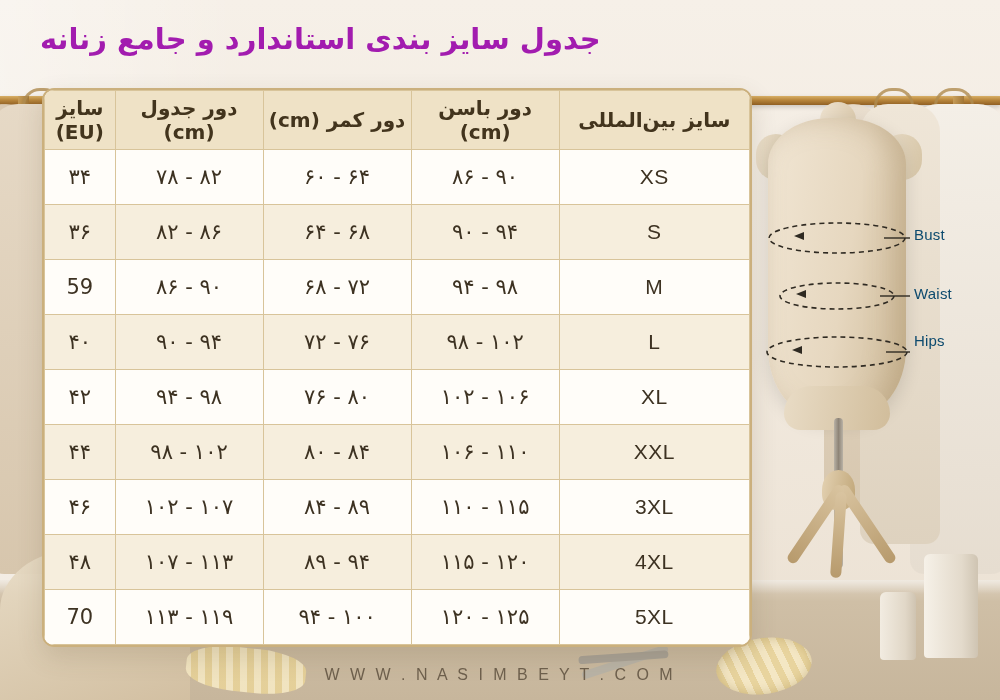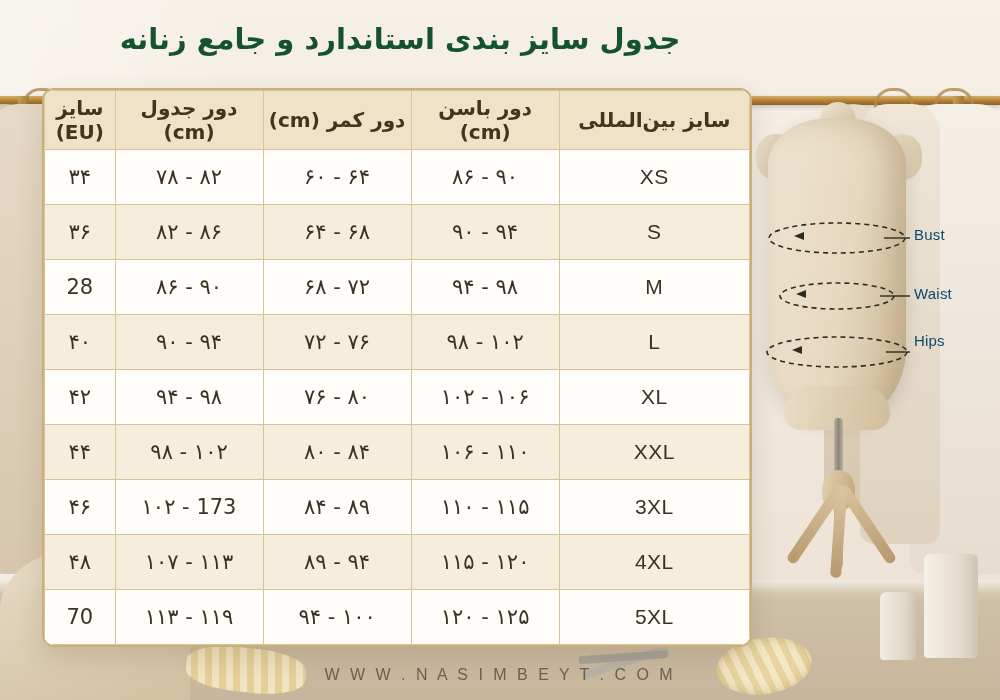--- a/index.html
+++ b/index.html
@@ -224,25 +224,25 @@
     background: rgba(255,253,250,0.93);
     border: 2px solid #cbb07d;
     border-radius: 12px;
     box-shadow: 0 10px 26px rgba(90,70,40,0.16);
     overflow: hidden;
   }
   .title {
     position: absolute;
     left: 40px; top: 22px;
     width: 720px;
-    text-align: center;
+    text-align: left;
     font-family: "DejaVu Sans", "Liberation Sans", sans-serif;
     font-size: 29px;
     font-weight: bold;
-    color: #14532d;
+    color: #a21caf;
     direction: rtl;
   }
   table {
     border-collapse: collapse;
     width: 100%;
     direction: rtl;
   }
   th, td {
     border: 1px solid #d8c49a;
     padding: 0;
@@ -415,21 +415,21 @@
           <td>۹۴ - ۹۰</td>
           <td>۶۸ - ۶۴</td>
           <td>۸۶ - ۸۲</td>
           <td>۳۶</td>
         </tr>
         <tr>
           <td class="intl">M</td>
           <td>۹۸ - ۹۴</td>
           <td>۷۲ - ۶۸</td>
           <td>۹۰ - ۸۶</td>
-          <td>28</td>
+          <td>59</td>
         </tr>
         <tr>
           <td class="intl">L</td>
           <td>۱۰۲ - ۹۸</td>
           <td>۷۶ - ۷۲</td>
           <td>۹۴ - ۹۰</td>
           <td>۴۰</td>
         </tr>
         <tr>
           <td class="intl">XL</td>
@@ -442,21 +442,21 @@
           <td class="intl">XXL</td>
           <td>۱۱۰ - ۱۰۶</td>
           <td>۸۴ - ۸۰</td>
           <td>۱۰۲ - ۹۸</td>
           <td>۴۴</td>
         </tr>
         <tr>
           <td class="intl">3XL</td>
           <td>۱۱۵ - ۱۱۰</td>
           <td>۸۹ - ۸۴</td>
-          <td>173 - ۱۰۲</td>
+          <td>۱۰۷ - ۱۰۲</td>
           <td>۴۶</td>
         </tr>
         <tr>
           <td class="intl">4XL</td>
           <td>۱۲۰ - ۱۱۵</td>
           <td>۹۴ - ۸۹</td>
           <td>۱۱۳ - ۱۰۷</td>
           <td>۴۸</td>
         </tr>
         <tr>

